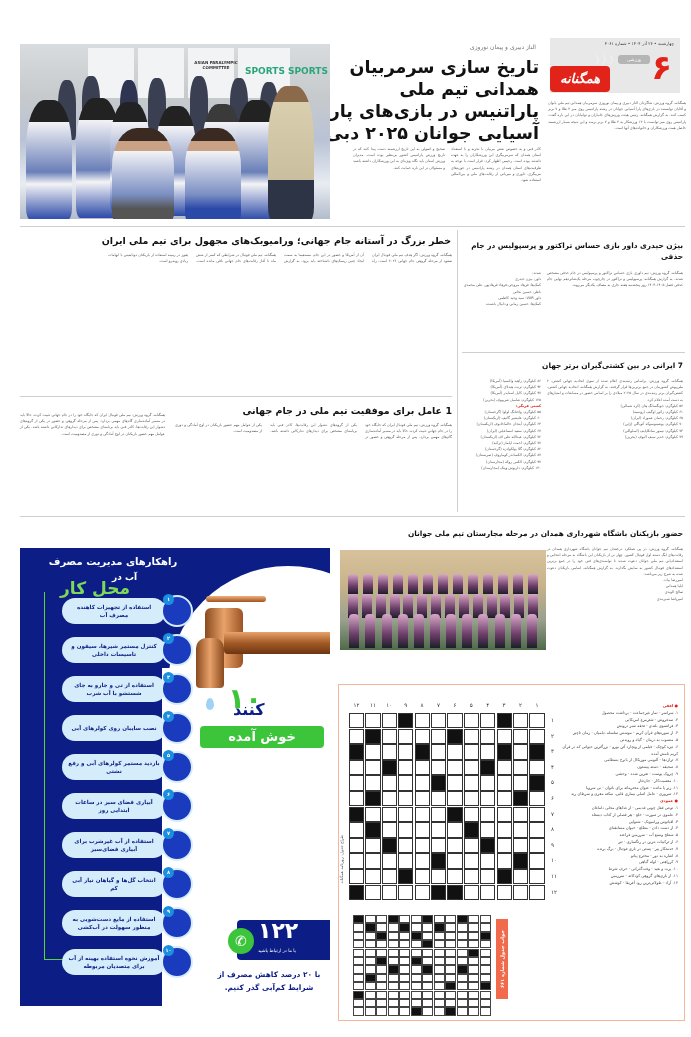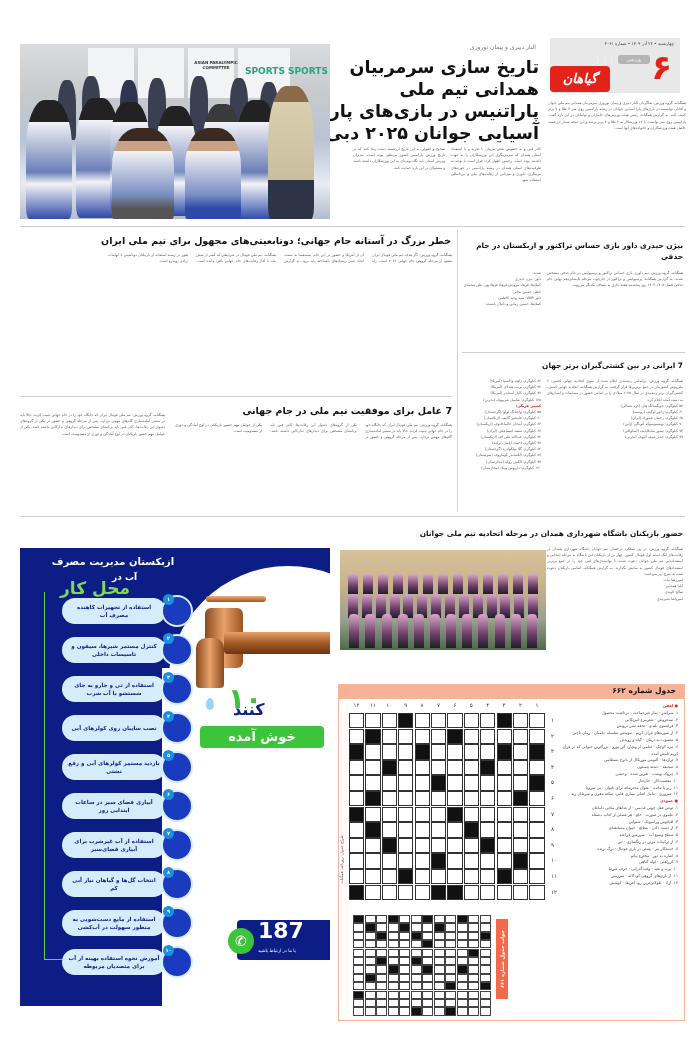--- a/index.html
+++ b/index.html
@@ -82,21 +82,21 @@
   #photo2 .pl { width: 10px; height: 100%; background: linear-gradient(180deg,#d9a7c9,#6b3d68 60%,#1e1e2a); border-radius: 4px 4px 0 0; }
 </style>
 </head>
 <body>
 
 <div id="masthead" class="abs">
   <div id="date-line" class="abs">چهارشنبه • ۲۶ آذر ۱۴۰۴ • شماره ۴۰۶۱</div>
   <div id="page-num" class="abs">۶</div>
   <div id="section-pill" class="abs">ورزشی</div>
   <div id="chevrons" class="abs">〈〈〈</div>
-  <div id="logo" class="abs">گیاهان</div>
+  <div id="logo" class="abs">همگنانه</div>
 </div>
 
 <div id="byline" class="abs">الناز دبیری و پیمان نوروزی</div>
 <h1 id="main-title" class="abs">تاریخ سازی سرمربیان همدانی تیم ملی پاراتنیس در بازی‌های پارا آسیایی جوانان ۲۰۲۵ دبی</h1>
 
 <div class="abs fine" style="right:5px; top:100px; width:138px; height:120px;">همگنانه، گروه ورزش: شاگردان الناز دبیری و پیمان نوروزی سرمربیان همدانی تیم ملی بانوان و آقایان توانستند در بازی‌های پارا آسیایی جوانان در رشته پاراتنیس روی میز ۳ طلا و ۷ برنز کسب کنند. به گزارش همگنانه، رئیس هیئت ورزش‌های جانبازان و توانیابان در این باره گفت: پاراتنیس روی میز توانست با ۱۳ ورزشکار به ۳ طلا و ۷ برنز برسد و این نتیجه بسیار ارزشمند حاصل همت ورزشکاران و خانواده‌های آنها است.</div>
 <div class="abs fine" style="right:150px; top:146px; width:90px; height:74px;">کادر فنی و به خصوص نقش مربیان با تجربه و با استعداد استان همدان که سرمربیگری این ورزشکاران را به عهده داشتند بوده است. رحیمی اظهار کرد: قرار است با توجه به ظرفیت‌های استان همدان در رشته پاراتنیس در حوزه‌های مربیگری، داوری و میزبانی از رقابت‌های ملی و بین‌المللی استفاده شود.</div>
 <div class="abs fine" style="right:246px; top:146px; width:92px; height:74px;">صحیح و اصولی به این تاریخ ارزشمند دست پیدا کنند که در تاریخ ورزش پاراتنیس کشور بی‌نظیر بوده است. مدیران ورزش استان باید نگاه ویژه‌ای به این ورزشکاران داشته باشند و مسئولان در این باره حمایت کنند.</div>
 
 <div id="photo1" class="abs">
@@ -119,21 +119,21 @@
   <div class="person" style="left:136px; top:62px; width:40px; height:110px; background:linear-gradient(180deg,#222 0 18%,#f4f4f6 18%,#7b8fc3 60%,#f4f4f6 70%,#2b49a8 100%);"></div>
   <div class="person" style="left:182px; top:60px; width:40px; height:110px; background:linear-gradient(180deg,#3a3a3a 0 16%,#f4f4f6 16%,#7b8fc3 60%,#f4f4f6 70%,#2b49a8 100%);"></div>
   <div class="person" style="left:216px; top:56px; width:42px; height:120px; background:linear-gradient(180deg,#222 0 18%,#f4f4f6 18%,#6a7fb8 60%,#f4f4f6 70%,#2b49a8 100%);"></div>
   <div class="person" style="left:248px; top:42px; width:46px; height:135px; background:linear-gradient(180deg,#8a6a4a 0 12%,#d9cfae 12%,#c9bf9e 70%,#2d3446 70%);"></div>
   <div class="person" style="left:92px; top:84px; width:62px; height:95px; background:linear-gradient(180deg,#3a2a22 0 14%,#c9a184 14% 24%,#f4f4f6 24%,#7b8fc3 70%,#555 85%);"></div>
   <div class="person" style="left:165px; top:84px; width:56px; height:95px; background:linear-gradient(180deg,#3a2a22 0 14%,#c9a184 14% 24%,#f4f4f6 24%,#7b8fc3 70%,#2b49a8 85%);"></div>
 </div>
 
 <div class="abs rule" style="left:20px; top:226px; width:665px;"></div>
 
-<div class="abs headline-sm" style="right:8px; top:240px; width:220px;">بیژن حیدری داور بازی حساس تراکتور و ازبکستان در جام حذفی</div>
+<div class="abs headline-sm" style="right:8px; top:240px; width:220px;">بیژن حیدری داور بازی حساس تراکتور و پرسپولیس در جام حذفی</div>
 <div class="abs fine" style="right:8px; top:270px; width:136px; height:80px;">همگنانه، گروه ورزش: تیم داوری بازی حساس تراکتور و پرسپولیس در جام حذفی مشخص شدند. به گزارش همگنانه، پرسپولیس و تراکتور در چارچوب مرحله یک‌شانزدهم نهایی جام حذفی فصل ۱۴۰۵-۱۴۰۴ روز پنجشنبه هفته جاری به مصاف یکدیگر می‌روند.</div>
 <div class="abs fine" style="right:150px; top:270px; width:80px; height:80px;">
   <p>شدند:</p>
   <p>داور: بیژن حیدری</p>
   <p>کمک‌ها: فرهاد مروجی-فرهاد فرهادپور- علی محمدی</p>
   <p>ناظر: حسین نجاتی</p>
   <p>داور VAR: سید وحید کاظمی</p>
   <p>کمک‌ها: حسین زمانی و دانیال باشنده</p>
 </div>
 
@@ -162,32 +162,32 @@
   <p>۷۲ کیلوگرم: عبدالله علی اف (ازبکستان)</p>
   <p>۷۷ کیلوگرم: احمت ایلماز (ترکیه)</p>
   <p>۸۲ کیلوگرم: گلا بولکوادزه (گرجستان)</p>
   <p>۸۷ کیلوگرم: الکساندر کوماروف (صربستان)</p>
   <p>۹۷ کیلوگرم: الکس روکه (مجارستان)</p>
   <p>۱۳۰ کیلوگرم: داریوش ویتک (مجارستان)</p>
 </div>
 
 <div class="abs vrule" style="left:457px; top:230px; height:282px;"></div>
 
-<div class="abs headline-md" style="right:240px; top:234px; width:440px;">خطر بزرگ در آستانه جام جهانی؛ دوتابعیتی‌های مجهول برای تیم ملی ایران</div>
+<div class="abs headline-md" style="right:240px; top:234px; width:440px;">خطر بزرگ در آستانه جام جهانی؛ ورامیوبک‌های مجهول برای تیم ملی ایران</div>
 <div class="abs fine" style="left:20px; top:252px; width:432px; height:140px; column-count:5; column-gap:8px;">همگنانه، گروه ورزش: اگر هدف تیم ملی فوتبال ایران صعود از مرحله گروهی جام جهانی ۲۰۲۶ است، راه آن از آمریکا و حضور در این جام، مستقیما به سمت ایجاد چنین ریسک‌های ناشناخته باید برود. به گزارش همگنانه، تیم ملی فوتبال در شرایطی که کمتر از شش ماه تا آغاز رقابت‌های جام جهانی باقی مانده است، هنوز در زمینه استفاده از بازیکنان دوتابعیتی با ابهامات زیادی روبه‌رو است.</div>
 
 <div class="abs rule" style="left:20px; top:396px; width:432px;"></div>
 
-<div class="abs headline-md" style="left:170px; top:404px; width:282px;">7 عامل برای موفقیت تیم ملی در جام جهانی</div>
+<div class="abs headline-md" style="left:170px; top:404px; width:282px;">1 عامل برای موفقیت تیم ملی در جام جهانی</div>
 <div class="abs fine" style="left:20px; top:412px; width:145px; height:100px;">همگنانه، گروه ورزش: تیم ملی فوتبال ایران که جایگاه خود را در جام جهانی تثبیت کرده، حالا باید در مسیر آماده‌سازی گام‌های مهمی بردارد. پس از مرحله گروهی و حضور در یکی از گروه‌های دشوار این رقابت‌ها، کادر فنی باید برنامه‌ای مشخص برای دیدارهای تدارکاتی داشته باشد. یکی از عوامل مهم حضور بازیکنان در اوج آمادگی و دوری از مصدومیت است.</div>
 <div class="abs fine" style="left:175px; top:422px; width:277px; height:90px; column-count:3; column-gap:8px;">همگنانه، گروه ورزش: تیم ملی فوتبال ایران که جایگاه خود را در جام جهانی تثبیت کرده، حالا باید در مسیر آماده‌سازی گام‌های مهمی بردارد. پس از مرحله گروهی و حضور در یکی از گروه‌های دشوار این رقابت‌ها، کادر فنی باید برنامه‌ای مشخص برای دیدارهای تدارکاتی داشته باشد. یکی از عوامل مهم حضور بازیکنان در اوج آمادگی و دوری از مصدومیت است.</div>
 
 <div class="abs rule" style="left:20px; top:516px; width:665px;"></div>
 
-<div class="abs headline-sm" style="right:8px; top:528px; width:340px;">حضور بازیکنان باشگاه شهرداری همدان در مرحله اتحادیه تیم ملی جوانان</div>
+<div class="abs headline-sm" style="right:8px; top:528px; width:340px;">حضور بازیکنان باشگاه شهرداری همدان در مرحله مجارستان تیم ملی جوانان</div>
 <div id="photo2" class="abs">
   <div class="row" style="top:24px;">
     <div class="pl"></div>
       <div class="pl"></div>
       <div class="pl"></div>
       <div class="pl"></div>
       <div class="pl"></div>
       <div class="pl"></div>
       <div class="pl"></div>
       <div class="pl"></div>
@@ -233,21 +233,21 @@
   <p>امیررضا بیات</p>
   <p>ایلیا همدانی</p>
   <p>صالح الوندی</p>
   <p>امیرپاشا شیربندی</p>
 </div>
 
 <div id="ad" class="abs">
   <div class="navy-top"></div>
   <div class="white-curve"></div>
   <div class="navy-left" style="height:458px;"></div>
-  <div class="ad-title1">ازبکستان مدیریت مصرف</div>
+  <div class="ad-title1">راهکارهای مدیریت مصرف</div>
   <div class="ad-title2" style="left:92px;">آب در</div>
   <div class="ad-title3">محل کار</div>
   <div class="green-frame2" style="height:368px; width:118px;"></div>
 
   <div class="tip" style="top:50px;">استفاده از تجهیزات کاهنده مصرف آب</div>
   <div class="tip" style="top:89px;">کنترل مستمر شیرها، سیفون و تاسیسات داخلی</div>
   <div class="tip" style="top:128px;">استفاده از تی و جارو به جای شستشو با آب شرب</div>
   <div class="tip" style="top:167px;">نصب سایبان روی کولرهای آبی</div>
   <div class="tip" style="top:206px;">بازدید مستمر کولرهای آبی و رفع نشتی</div>
   <div class="tip" style="top:245px;">آبیاری فضای سبز در ساعات ابتدایی روز</div>
@@ -291,28 +291,26 @@
   <div class="faucet-body"></div>
   <div class="faucet-arm"></div>
   <div class="faucet-spout"></div>
   <div class="drop"></div>
   <div class="ten">۱۰</div>
   <div class="gane">کنند</div>
   <div class="green-banner">خوش آمده</div>
 
   <div class="phone-panel"></div>
   <div class="phone-circle">✆</div>
-  <div class="phone-num">187</div>
+  <div class="phone-num">۱۲۲</div>
   <div class="phone-cap">با ما در ارتباط باشید</div>
+  <div class="slogan">با ۲۰ درصد کاهش مصرف از شرایط کم‌آبی گذر کنیم.</div>
 </div>
 
 <div id="cw-box" class="abs">
-  <div id="cw-header" class="abs">
-    <div id="cw-title" class="abs">جدول شماره ۶۶۲</div>
-  </div>
   <div id="cw-col-nums"></div>
   <div id="cw-grid" class="abs">
       <div class="cell" style="top: 0px; left: 180.4px;"></div>
       <div class="cell" style="top: 0px; left: 164px;"></div>
       <div class="cell b" style="top: 0px; left: 147.6px;"></div>
       <div class="cell" style="top: 0px; left: 131.2px;"></div>
       <div class="cell" style="top: 0px; left: 114.8px;"></div>
       <div class="cell" style="top: 0px; left: 98.4px;"></div>
       <div class="cell" style="top: 0px; left: 82px;"></div>
       <div class="cell" style="top: 0px; left: 65.6px;"></div>

